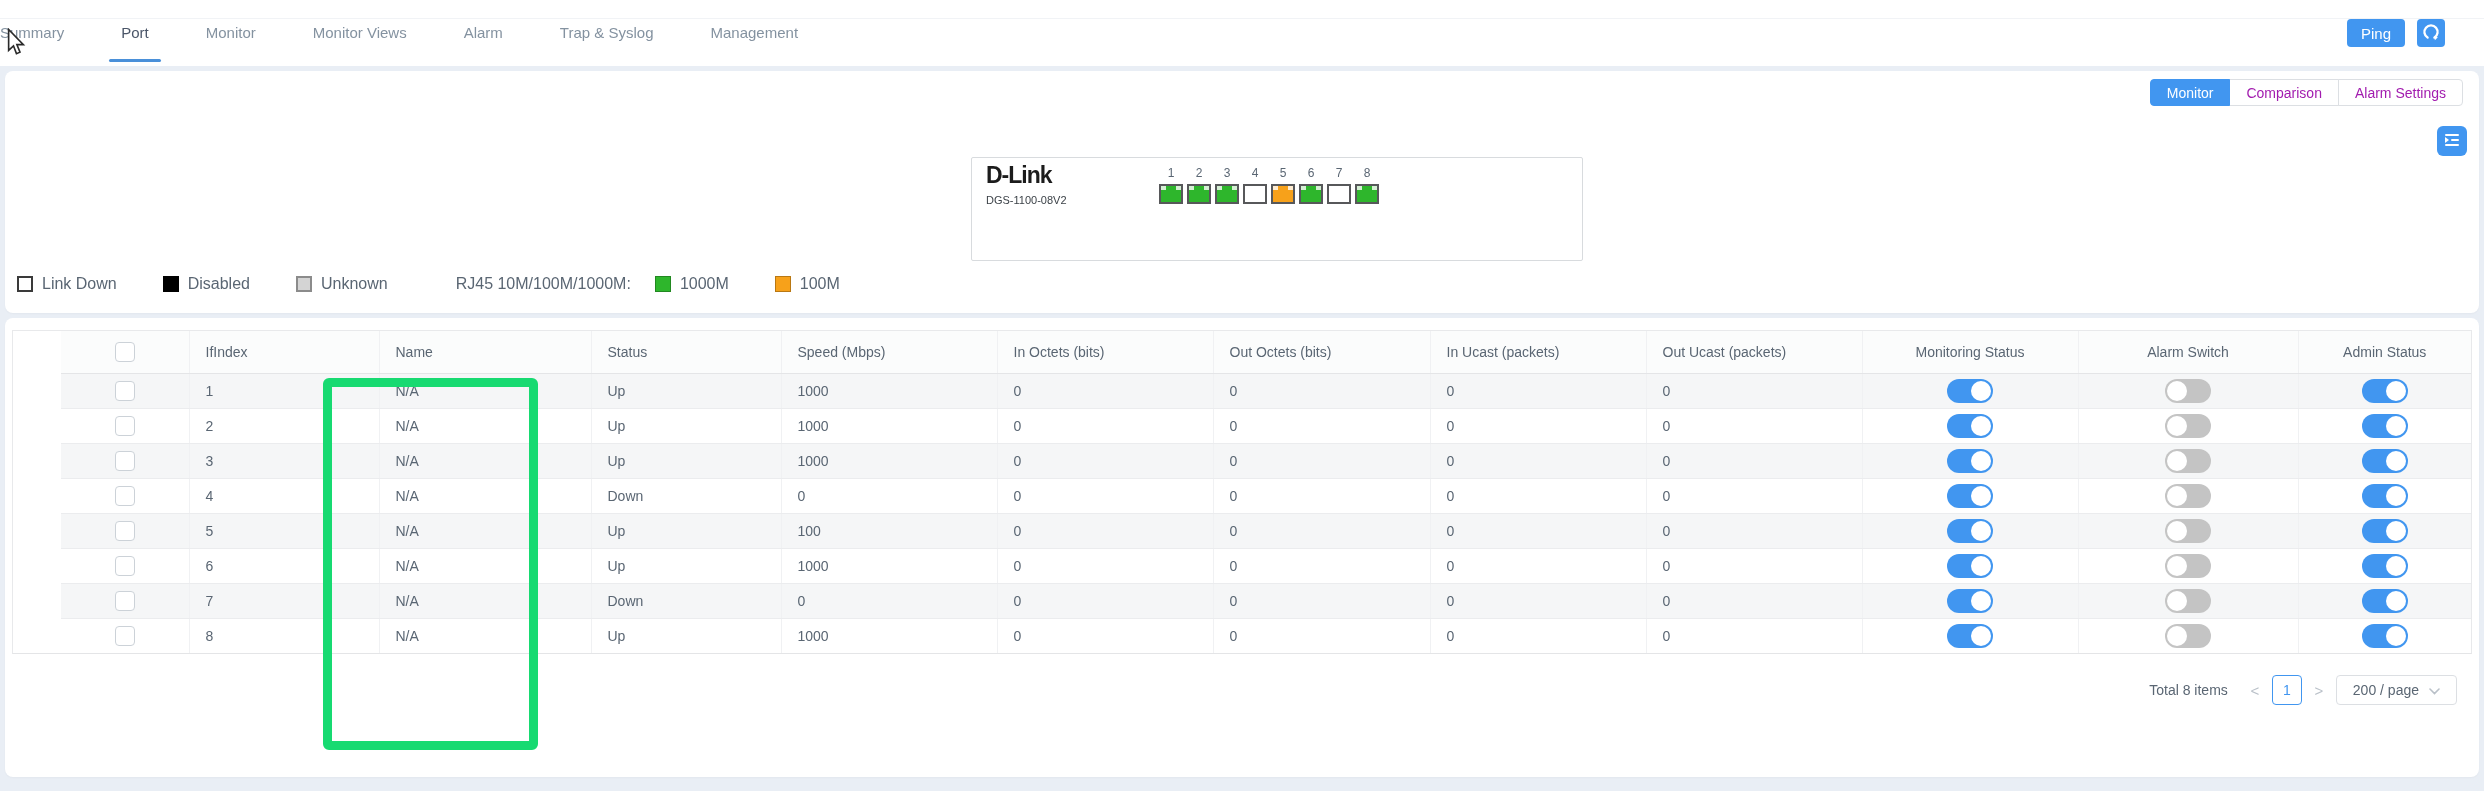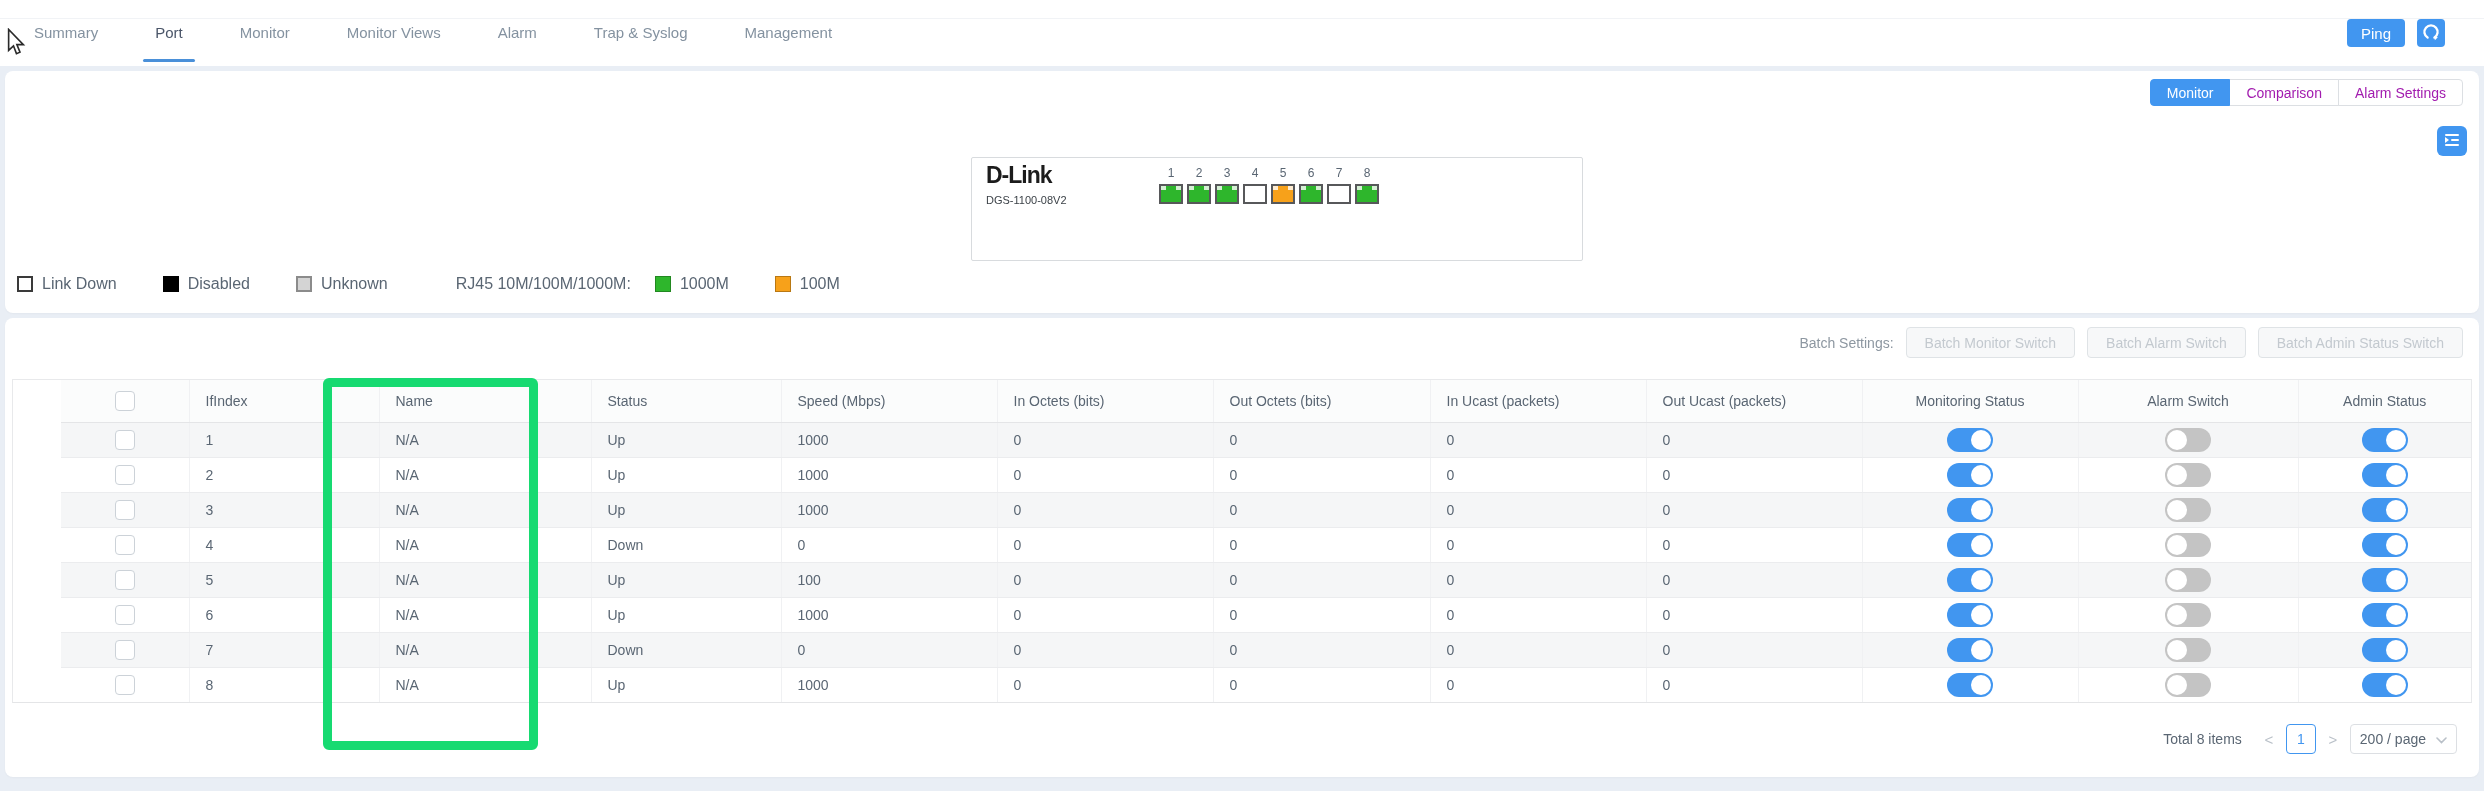--- a/index.html
+++ b/index.html
@@ -12,21 +12,21 @@
   }
   .page { position: relative; width: 2484px; height: 791px; }
 
   
   .topnav {
     position: absolute; top: 0; left: 0; right: 0; height: 66px;
     background: #fff; display: flex; align-items: center;
   }
   .topnav-line { position: absolute; top: 18px; left: 0; right: 0; height: 1px; background: #f1f3f6; }
   .cursor-wrap { position: absolute; left: 5px; top: 28px; z-index: 60; }
-  .nav-tabs { display: flex; gap: 57px; padding-left: 34px; height: 66px; align-items: center; }
+  .nav-tabs { display: flex; gap: 57px; height: 66px; align-items: center; }
   .tab { position: relative; font-size: 15px; color: #8492a0; height: 66px; line-height: 66px; cursor: pointer; white-space: nowrap; }
   .tab.active { color: #4a5568; }
   .tab.active::after {
     content: ""; position: absolute; left: -12px; right: -12px; bottom: 4px; height: 3px;
     background: var(--underline); border-radius: 2px;
   }
   .nav-actions { margin-left: auto; display: flex; gap: 12px; align-items: center; padding-right: 39px; }
   .btn-primary {
     background: var(--accent); color: #fff; border: none; border-radius: 4px;
     height: 28px; padding: 0 14px; font-size: 15px; font-family: inherit; cursor: pointer;
@@ -132,21 +132,21 @@
   }
   .pg-total { margin-right: 10px; }
   .pg-arrow { color: #b9c0c8; font-size: 15px; width: 14px; text-align: center; cursor: pointer; }
   .pg-current {
     width: 30px; height: 30px; border: 1px solid var(--accent); color: var(--accent);
     border-radius: 4px; display: flex; align-items: center; justify-content: center;
     background: #fff; cursor: pointer;
   }
   .pg-size {
     height: 30px; border: 1px solid #dcdfe3; border-radius: 4px; background: #fff;
-    display: flex; align-items: center; gap: 10px; padding: 0 9px; cursor: pointer;
+    display: flex; align-items: center; gap: 10px; padding: 0 16px; cursor: pointer;
   }
 
   
   .highlight-rect {
     position: absolute; left: 323px; top: 378px; width: 215px; height: 372px;
     border: 9px solid var(--hl); border-radius: 6px; z-index: 50; pointer-events: none;
   }
 </style>
 </head>
 <body>
@@ -282,28 +282,20 @@
         </span>
         <span class="legend-item">
           <span class="sw sw-orange" style="background: rgb(247, 161, 26);"></span>
           <span>100M</span>
         </span>
       </div>
   </section>
 
   <section class="card portlist-card">
 
-    <div class="batch-row">
-      <span class="batch-label">Batch Settings:</span>
-      <span id="batch-buttons" style="display:flex;gap:12px;">
-          <button class="batch-btn" disabled="">Batch Monitor Switch</button>
-          <button class="batch-btn" disabled="">Batch Alarm Switch</button>
-          <button class="batch-btn" disabled="">Batch Admin Status Switch</button>
-        </span>
-    </div>
 
     <div class="tbl-wrap">
       <table>
         <colgroup>
           <col style="width:128px">
             <col style="width:190px">
             <col style="width:212px">
             <col style="width:190px">
           <col style="width:216px">
             <col style="width:216px">

